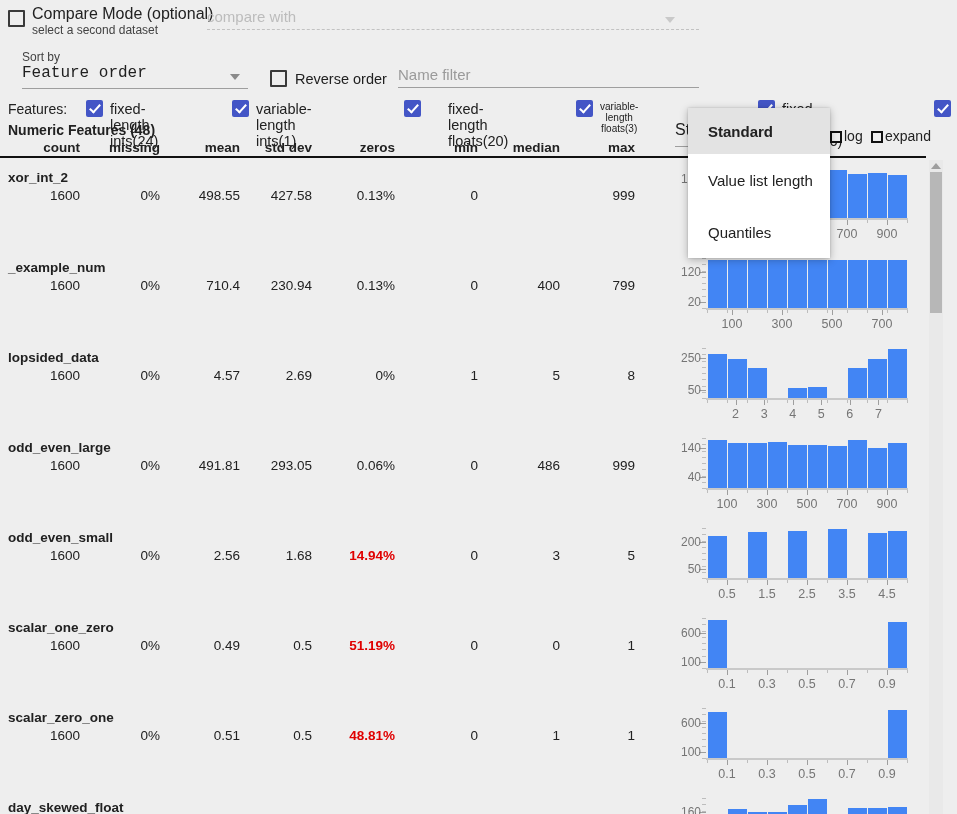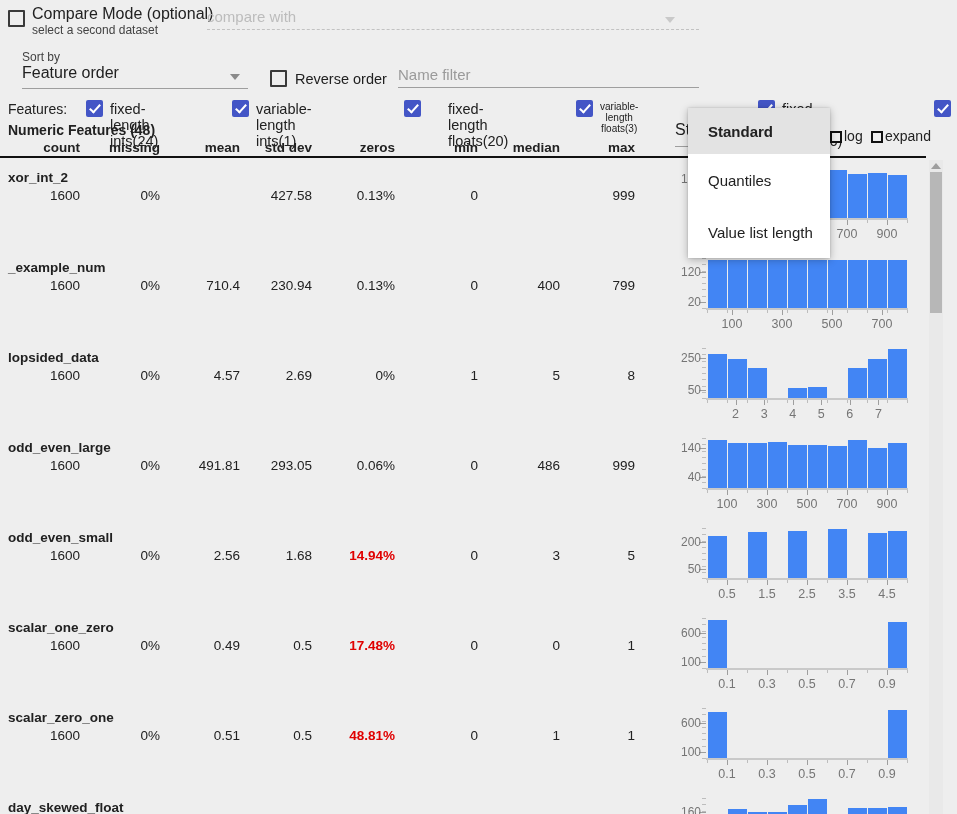--- a/index.html
+++ b/index.html
@@ -56,21 +56,21 @@
 
 <div class="app">
 
   <span class="cbe" style="left:8px;top:10px;"></span>
   <div class="abs t15" style="left:32px;top:5px;">Compare Mode (optional)</div>
   <div class="abs t12" style="left:32px;top:23px;">select a second dataset</div>
   <input class="field dashed abs" style="left: 207px; top: 8px; width: 492px;" placeholder="compare with">
   <span class="arrow-down" style="left:665px;top:17px;"></span>
 
   <div class="abs t12" style="left:22px;top:50px;">Sort by</div>
-  <div class="abs" style="left:22px;top:64px;font-size:16px;">Feature order</div>
+  <div class="abs" style="left:22px;top:64px;font-size:16px;font-family:Liberation Mono, monospace;">Feature order</div>
   <div class="underline" style="left:22px;top:88px;width:226px;"></div>
   <span class="arrow-down arrow-dark" style="left:230px;top:74px;"></span>
   <span class="cbe" style="left:270px;top:70px;"></span>
   <div class="abs" style="left:295px;top:71px;font-size:14.5px;">Reverse order</div>
   <input class="field solidline abs" style="left: 398px; top: 66px; width: 301px;" placeholder="Name filter">
 
   <div class="abs t14" style="left:8px;top:101px;">Features:</div>
   <div id="features-row" class="abs" style="left:0;top:0;">
       <span class="cb" style="left: 86px; top: 100px;">
         <span class="mark"></span>
@@ -114,20 +114,21 @@
   <div class="abs t14" style="left:844px;top:128px;">log</div>
   <span class="sq" style="left:871px;top:131px;"></span>
   <div class="abs t14" style="left:885px;top:128px;">expand</div>
   <div class="hdrline"></div>
 
   <div id="tbody">
       <div class="row" style="top: 163px;">
         <div class="fname">xor_int_2</div>
         <div class="cell" style="left: 0px; width: 80px;">1600</div>
         <div class="cell" style="left: 0px; width: 160px;">0%</div>
+        <div class="cell" style="left: 0px; width: 240px;">498.55</div>
         <div class="cell" style="left: 0px; width: 312px;">427.58</div>
         <div class="cell" style="left: 0px; width: 395px;">0.13%</div>
         <div class="cell" style="left: 0px; width: 478px;">0</div>
         <div class="cell" style="left: 0px; width: 635px;">999</div>
         <div class="abs" style="left: 641px; top: 0px; width: 300px; height: 90px;">
           <span class="tick" style="left: 61px; top: 5px; width: 4px; height: 1px;"></span>
           <span class="tick" style="left: 61px; top: 11.25px; width: 4px; height: 1px;"></span>
           <span class="tick" style="left: 61px; top: 17.5px; width: 4px; height: 1px;"></span>
           <span class="tick" style="left: 61px; top: 23.75px; width: 4px; height: 1px;"></span>
           <span class="tick" style="left: 61px; top: 30px; width: 4px; height: 1px;"></span>
@@ -398,21 +399,21 @@
           <span class="tickmaj" style="left: 246px; top: 57px; width: 1px; height: 5px;"></span>
           <span class="xlbl" style="left: 224px; top: 64px;">4.5</span>
         </div>
       </div>
       <div class="row" style="top: 613px;">
         <div class="fname">scalar_one_zero</div>
         <div class="cell" style="left: 0px; width: 80px;">1600</div>
         <div class="cell" style="left: 0px; width: 160px;">0%</div>
         <div class="cell" style="left: 0px; width: 240px;">0.49</div>
         <div class="cell" style="left: 0px; width: 312px;">0.5</div>
-        <div class="cell red" style="left: 0px; width: 395px;">17.48%</div>
+        <div class="cell red" style="left: 0px; width: 395px;">51.19%</div>
         <div class="cell" style="left: 0px; width: 478px;">0</div>
         <div class="cell" style="left: 0px; width: 560px;">0</div>
         <div class="cell" style="left: 0px; width: 635px;">1</div>
         <div class="abs" style="left: 641px; top: 0px; width: 300px; height: 90px;">
           <span class="tick" style="left: 61px; top: 5px; width: 4px; height: 1px;"></span>
           <span class="tick" style="left: 61px; top: 11.25px; width: 4px; height: 1px;"></span>
           <span class="tick" style="left: 61px; top: 17.5px; width: 4px; height: 1px;"></span>
           <span class="tick" style="left: 61px; top: 23.75px; width: 4px; height: 1px;"></span>
           <span class="tick" style="left: 61px; top: 30px; width: 4px; height: 1px;"></span>
           <span class="tick" style="left: 61px; top: 36.25px; width: 4px; height: 1px;"></span>
@@ -520,17 +521,17 @@
       </div>
     </div>
 
   <div class="sbtrack">
     <span class="sbarrow"></span>
     <div class="sbthumb"></div>
   </div>
 
   <div class="menu">
     <div class="mitem sel">Standard</div>
+    <div class="mitem">Value list length</div>
     <div class="mitem">Quantiles</div>
-    <div class="mitem">Value list length</div>
   </div>
 
 </div>
 
 </body></html>

